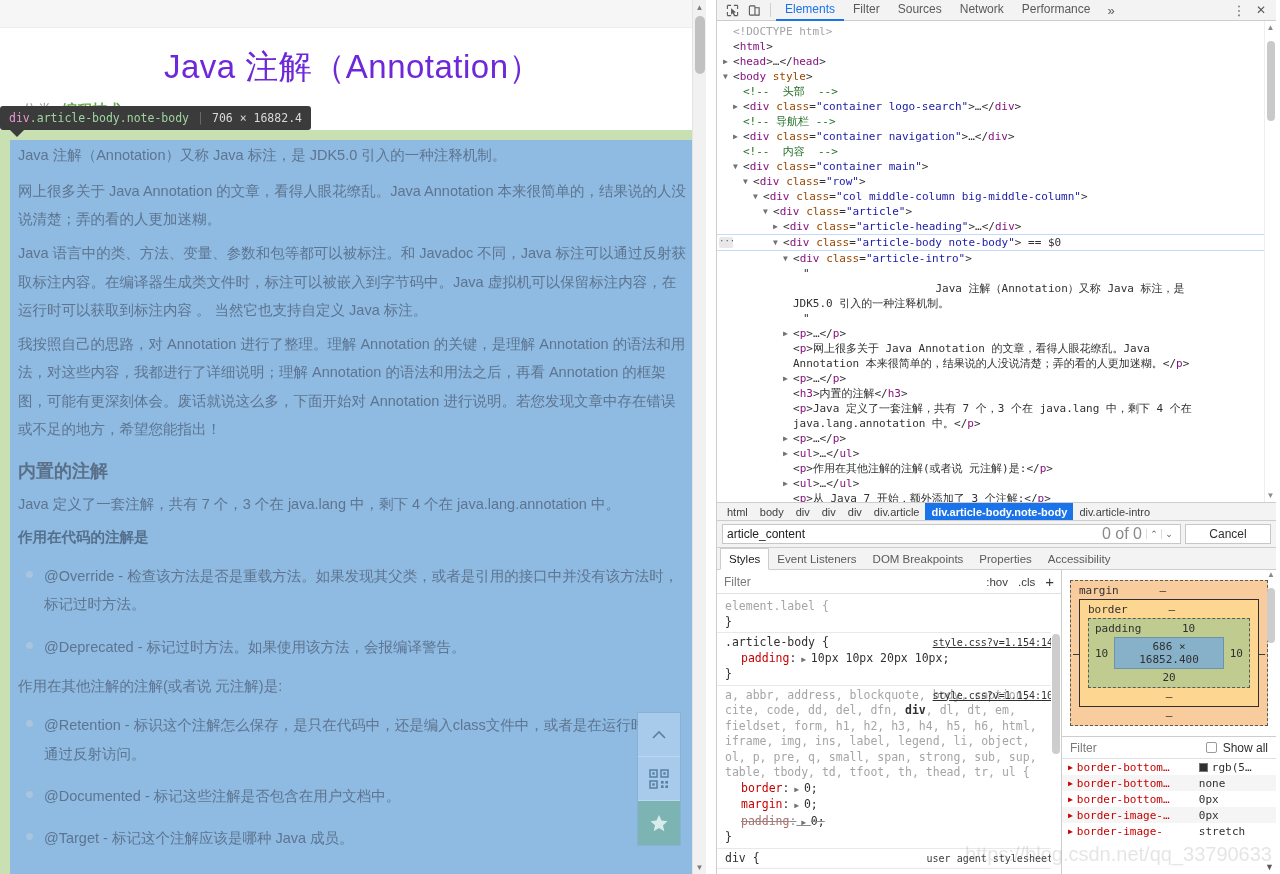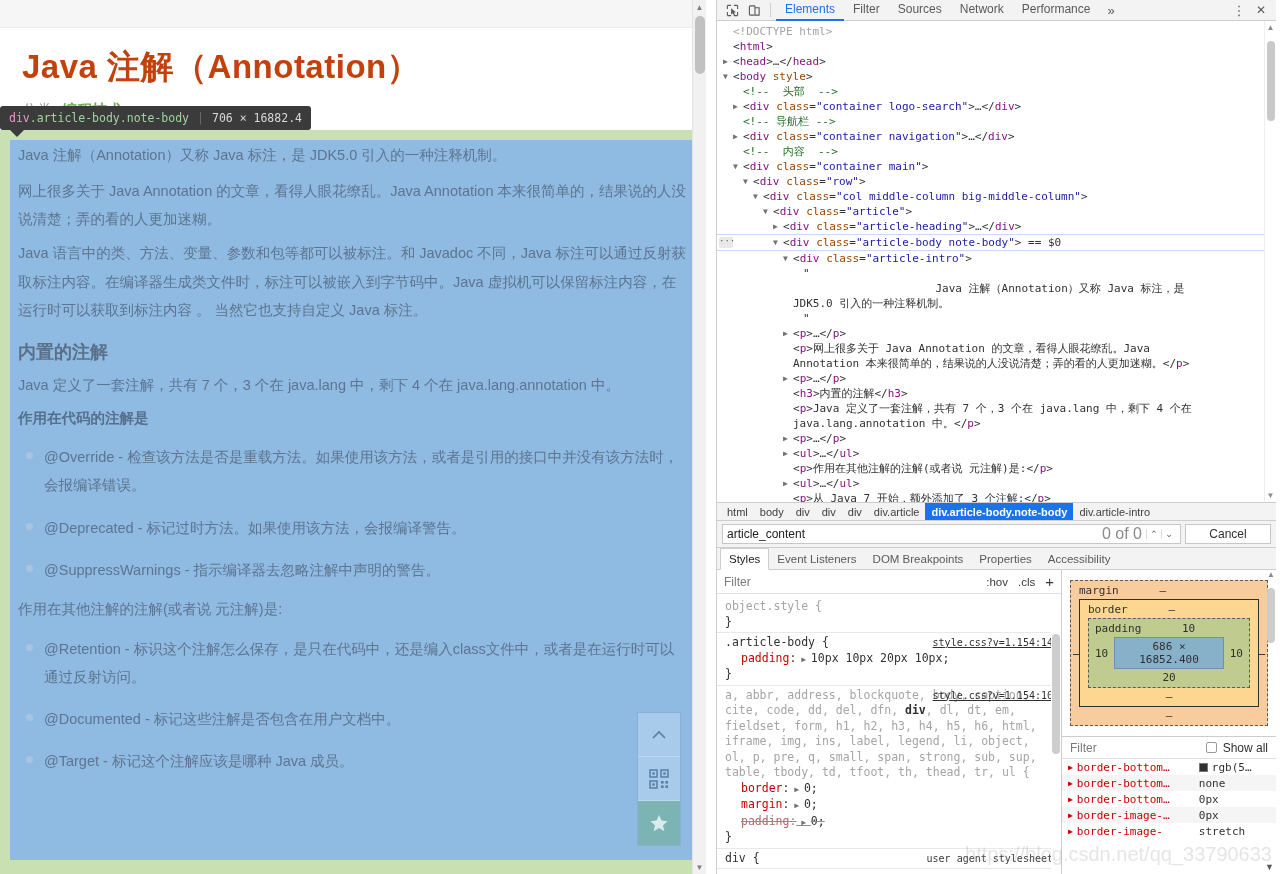--- a/index.html
+++ b/index.html
@@ -14,22 +14,22 @@
   #page-pane {
     position:absolute; left:0; top:0; width:706px; height:874px;
     background:#fff; overflow:hidden;
   }
   #page-scrollarea { position:absolute; left:0; top:0; width:706px; height:874px; }
 
   .page-topbar { height:28px; background:#f6f6f6; border-bottom:1px solid #ededed; }
 
   .art-head { padding:18px 22px 0 22px; }
   .art-title {
-    font-size:33px; font-weight:bold; color:#c2410c;
-    letter-spacing:.5px; line-height:1.25; margin:0 0 14px 0;
+    font-size:33px; font-weight:normal; color:#6d28d9;
+    letter-spacing:.5px; line-height:1.25; margin:0 0 14px 0;text-align:center;
   }
   .art-meta { font-size:15px; color:#9a9a9a; }
   .art-meta .cat { color:#6aa84f; font-weight:bold; margin-left:6px; }
 
   
   .note-body-wrap {
     margin-top:10px;
     background:#c8e0b2;        
     padding:10px 10px 20px 10px;
     position:relative;
@@ -295,29 +295,29 @@
         <span>分类</span>
         <span class="cat">编程技术</span>
       </div>
     </div>
 
     <div class="note-body-wrap">
       <div class="note-body-inner">
         <p class="tight">Java 注解（Annotation）又称 Java 标注，是 JDK5.0 引入的一种注释机制。</p>
         <p>网上很多关于 Java Annotation 的文章，看得人眼花缭乱。Java Annotation 本来很简单的，结果说的人没说清楚；弄的看的人更加迷糊。</p>
         <p>Java 语言中的类、方法、变量、参数和包等都可以被标注。和 Javadoc 不同，Java 标注可以通过反射获取标注内容。在编译器生成类文件时，标注可以被嵌入到字节码中。Java 虚拟机可以保留标注内容，在运行时可以获取到标注内容 。 当然它也支持自定义 Java 标注。</p>
+        <p>我按照自己的思路，对 Annotation 进行了整理。理解 Annotation 的关键，是理解 Annotation 的语法和用法，对这些内容，我都进行了详细说明；理解 Annotation 的语法和用法之后，再看 Annotation 的框架图，可能有更深刻体会。废话就说这么多，下面开始对 Annotation 进行说明。若您发现文章中存在错误或不足的地方，希望您能指出！</p>
 
         <h3>内置的注解</h3>
         <p class="tight">Java 定义了一套注解，共有 7 个，3 个在 java.lang 中，剩下 4 个在 java.lang.annotation 中。</p>
         <p class="tight bold">作用在代码的注解是</p>
 
         <ul>
-          <li>@Override - 检查该方法是否是重载方法。如果使用该方法，或者是引用的接口中并没有该方法时，会报编译错误。</li>
+          <li>@Override - 检查该方法是否是重载方法。如果发现其父类，或者是引用的接口中并没有该方法时，标记过时方法。</li>
           <li>@Deprecated - 标记过时方法。如果使用该方法，会报编译警告。</li>
-          <li>@SuppressWarnings - 指示编译器去忽略注解中声明的警告。</li>
         </ul>
 
         <p class="tight">作用在其他注解的注解(或者说 元注解)是:</p>
 
         <ul>
           <li>@Retention - 标识这个注解怎么保存，是只在代码中，还是编入class文件中，或者是在运行时可以通过反射访问。</li>
           <li>@Documented - 标记这些注解是否包含在用户文档中。</li>
           <li>@Target - 标记这个注解应该是哪种 Java 成员。</li>
         </ul>
       </div>
@@ -438,21 +438,21 @@
     <div class="styles-left">
       <div class="filter-row">
         <span class="grow">Filter</span>
         <span class="hov">:hov</span>
         <span class="hov">.cls</span>
         <span class="plus">+</span>
       </div>
       <div class="css-scroll">
         <div class="css-list" id="css-list">
             <div class="css-rule">
-              <div class="dim-sel">object.style {</div>
+              <div class="dim-sel">element.label {</div>
               <div>}</div>
             </div>
             <div class="css-rule">
               <div>.article-body {</div>
               <span class="origin">style.css?v=1.154:14</span>
               <div class="prop"><span class="pname">padding</span>:<span class="expand-tri"> ▶ </span><span class="pval">10px 10px 20px 10px;</span></div>
               <div>}</div>
             </div>
             <div class="css-rule">
               <div class="dim-sel">a, abbr, address, blockquote, body, caption, cite, code, dd, del, dfn, <b>div</b>, dl, dt, em, fieldset, form, h1, h2, h3, h4, h5, h6, html, iframe, img, ins, label, legend, li, object, ol, p, pre, q, small, span, strong, sub, sup, table, tbody, td, tfoot, th, thead, tr, ul {</div>

